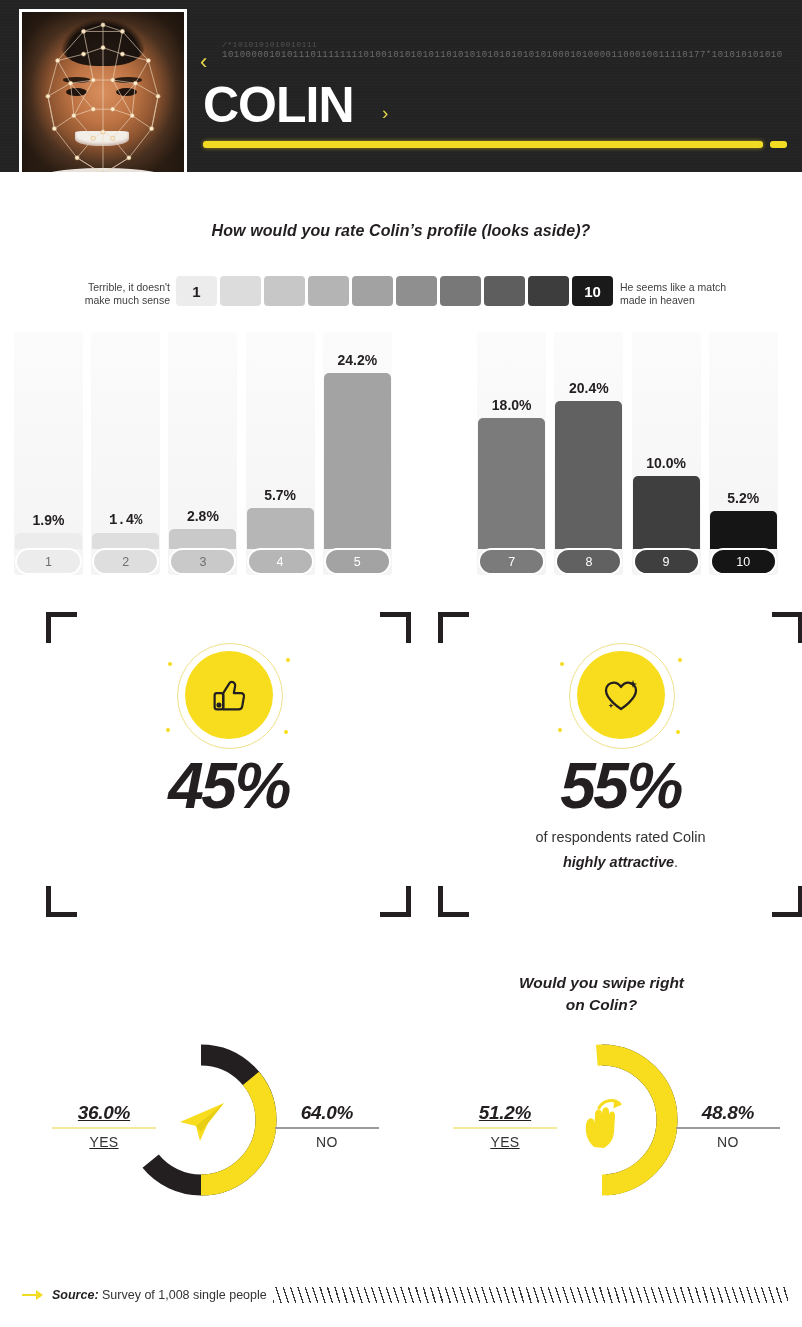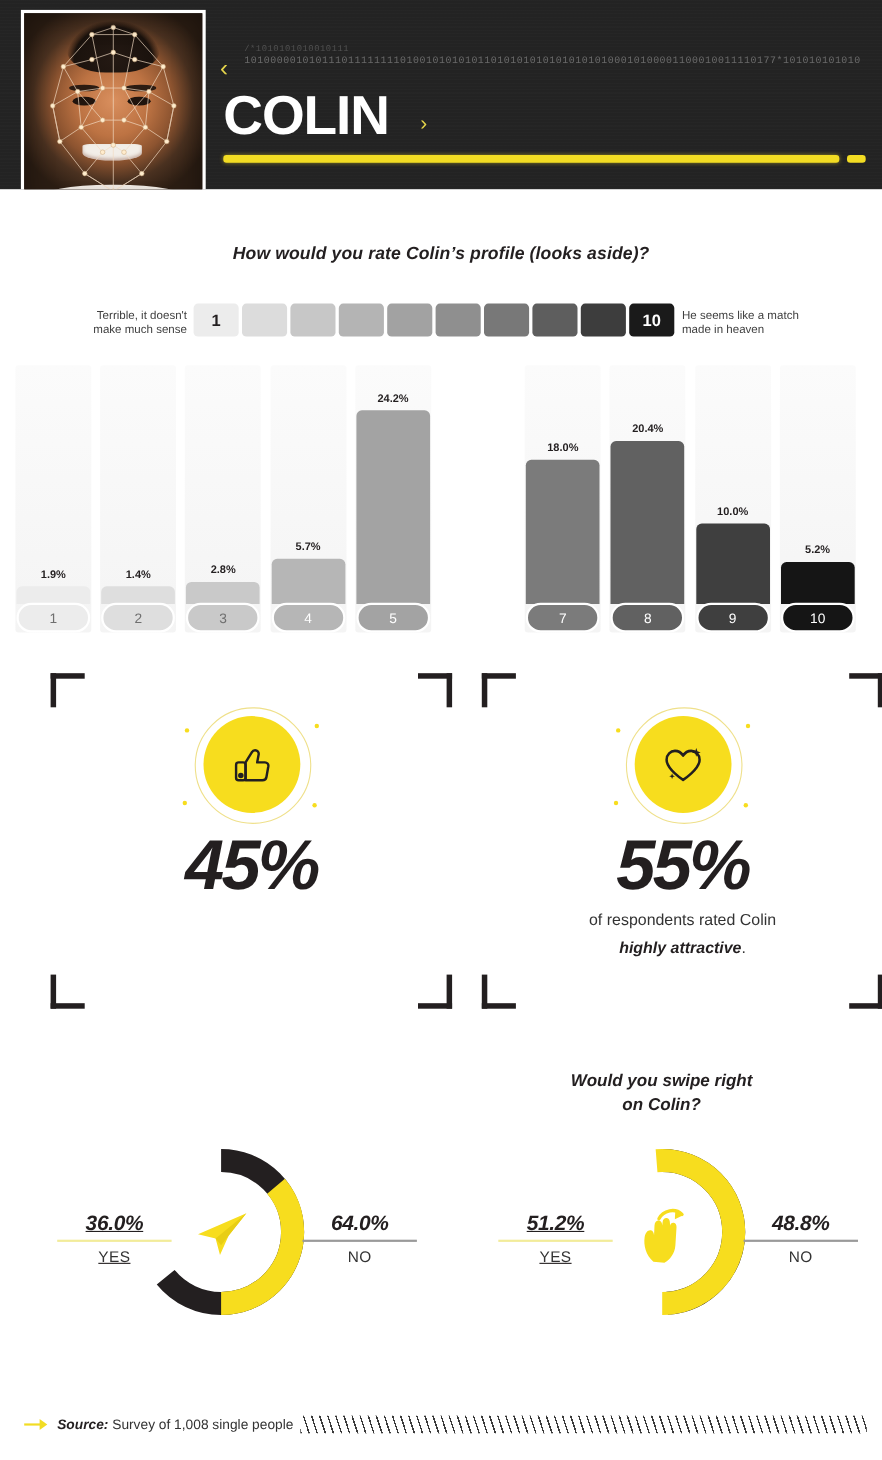--- a/index.html
+++ b/index.html
@@ -140,21 +140,21 @@
     position:absolute;left:0;bottom:0;width:69px;height:243px;
     background:linear-gradient(180deg,#fbfbfb 0%,#f4f4f4 100%);
     border-radius:3px;
   }
   .bar{
     position:absolute;left:1px;width:67px;bottom:26px;
     border-radius:5px 5px 0 0;
   }
   .bar-val{
     position:absolute;left:0;width:69px;text-align:center;
-    font-size:10px;font-weight:bold;color:#231f20;
+    font-size:14px;font-weight:bold;color:#231f20;
   }
   .pill{
     position:absolute;left:1px;bottom:0;width:67px;height:27px;
     border-radius:14px;
     display:flex;align-items:center;justify-content:center;
     font-size:12.5px;color:#ffffff;
     border:2px solid #ffffff;
     box-sizing:border-box;
   }
   .pill.dark-text{color:#6f6f6f;}
@@ -356,21 +356,21 @@
 <div class="chart" id="chart">
     <div class="col" style="left: 0px; height: 243px;">
       <div class="col-bg"></div>
       <div class="bar" style="height: 16px; background: rgb(236, 236, 236);"></div>
       <div class="bar-val" style="bottom: 47px;">1.9%</div>
       <div class="pill dark-text" style="background: rgb(236, 236, 236);">1</div>
     </div>
     <div class="col" style="left: 77.2px; height: 243px;">
       <div class="col-bg"></div>
       <div class="bar" style="height: 16px; background: rgb(222, 222, 222);"></div>
-      <div class="bar-val" style="bottom: 47px;">1.4%</div>
+      <div class="bar-val" style="bottom: 47px; font-family: Liberation Mono, monospace;">1.4%</div>
       <div class="pill dark-text" style="background: rgb(222, 222, 222);">2</div>
     </div>
     <div class="col" style="left: 154.4px; height: 243px;">
       <div class="col-bg"></div>
       <div class="bar" style="height: 20.3636px; background: rgb(201, 201, 201);"></div>
       <div class="bar-val" style="bottom: 51.3636px;">2.8%</div>
       <div class="pill dark-text" style="background: rgb(201, 201, 201);">3</div>
     </div>
     <div class="col" style="left: 231.6px; height: 243px;">
       <div class="col-bg"></div>

